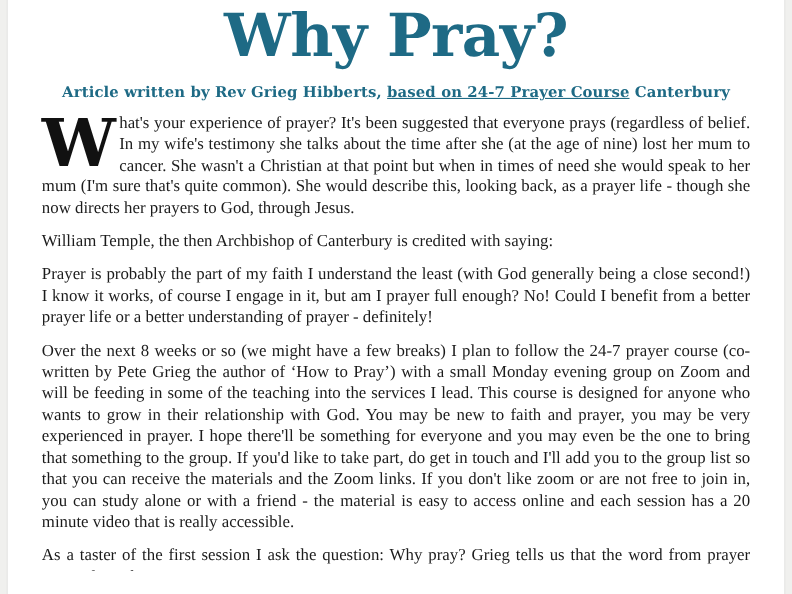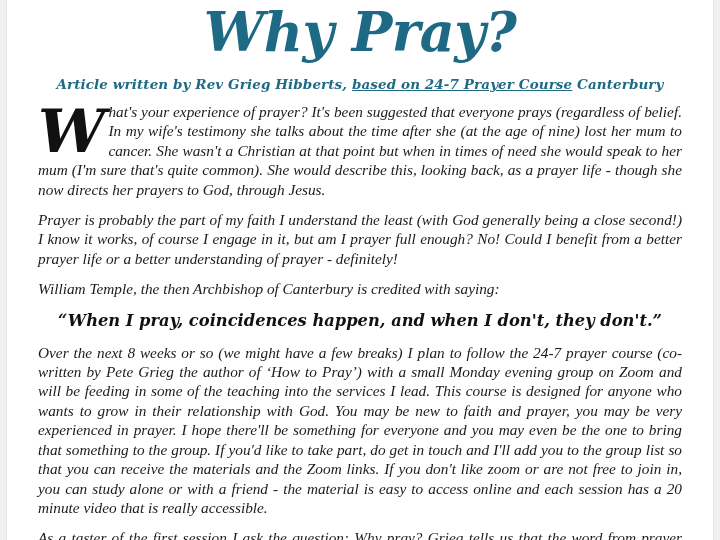--- a/index.html
+++ b/index.html
@@ -14,21 +14,20 @@
     font-family: "Liberation Serif", serif;
   }
   .page {
     position: relative;
     width: 720px;
     height: 540px;
     background: #ffffff;
     box-sizing: border-box;
     padding: 0 38px 0 38px;
     overflow: hidden;
-    font-style: italic;
   }
   .edge-left {
     position: absolute;
     left: 0; top: 0;
     width: 6px; height: 540px;
     background: #f0f0ee;
     border-right: 1px solid #e6e6e4;
   }
   .edge-right {
     position: absolute;
@@ -109,24 +108,23 @@
   <h1 class="title">Why Pray?</h1>
 
   <div class="byline">
     <span>Article written by Rev Grieg Hibberts, </span><span class="ul">based on 24-7 Prayer Course</span><span> Canterbury</span>
   </div>
 
   <p class="body-text dropcap-para">
     <span class="dropcap">W</span><span>hat's your experience of prayer? It's been suggested that everyone prays (regardless of belief. In my wife's testimony she talks about the time after she (at the age of nine) lost her mum to cancer. She wasn't a Christian at that point but when in times of need she would speak to her mum (I'm sure that's quite common). She would describe this, looking back, as a prayer life - though she now directs her prayers to God, through Jesus.</span>
   </p>
 
+  <p class="body-text">William Temple, the then Archbishop of Canterbury is credited with saying:</p>
+
   <p class="body-text">Prayer is probably the part of my faith I understand the least (with God generally being a close second!) I know it works, of course I engage in it, but am I prayer full enough? No! Could I benefit from a better prayer life or a better understanding of prayer - definitely!</p>
 
-  <p class="body-text">William Temple, the then Archbishop of Canterbury is credited with saying:</p>
-
-  <div class="quote">“When I pray, coincidences happen, and when I don't, they don't.”</div>
 
   <p class="body-text">Over the next 8 weeks or so (we might have a few breaks) I plan to follow the 24-7 prayer course (co-written by Pete Grieg the author of ‘How to Pray’) with a small Monday evening group on Zoom and will be feeding in some of the teaching into the services I lead. This course is designed for anyone who wants to grow in their relationship with God. You may be new to faith and prayer, you may be very experienced in prayer. I hope there'll be something for everyone and you may even be the one to bring that something to the group. If you'd like to take part, do get in touch and I'll add you to the group list so that you can receive the materials and the Zoom links. If you don't like zoom or are not free to join in, you can study alone or with a friend - the material is easy to access online and each session has a 20 minute video that is really accessible.</p>
 
   <p class="body-text clipped">
     <span>As a taster of the first session I ask the question: Why pray? Grieg tells us that the word from prayer comes from the Latin </span>
   </p>
 </div>
 
 </body></html>

